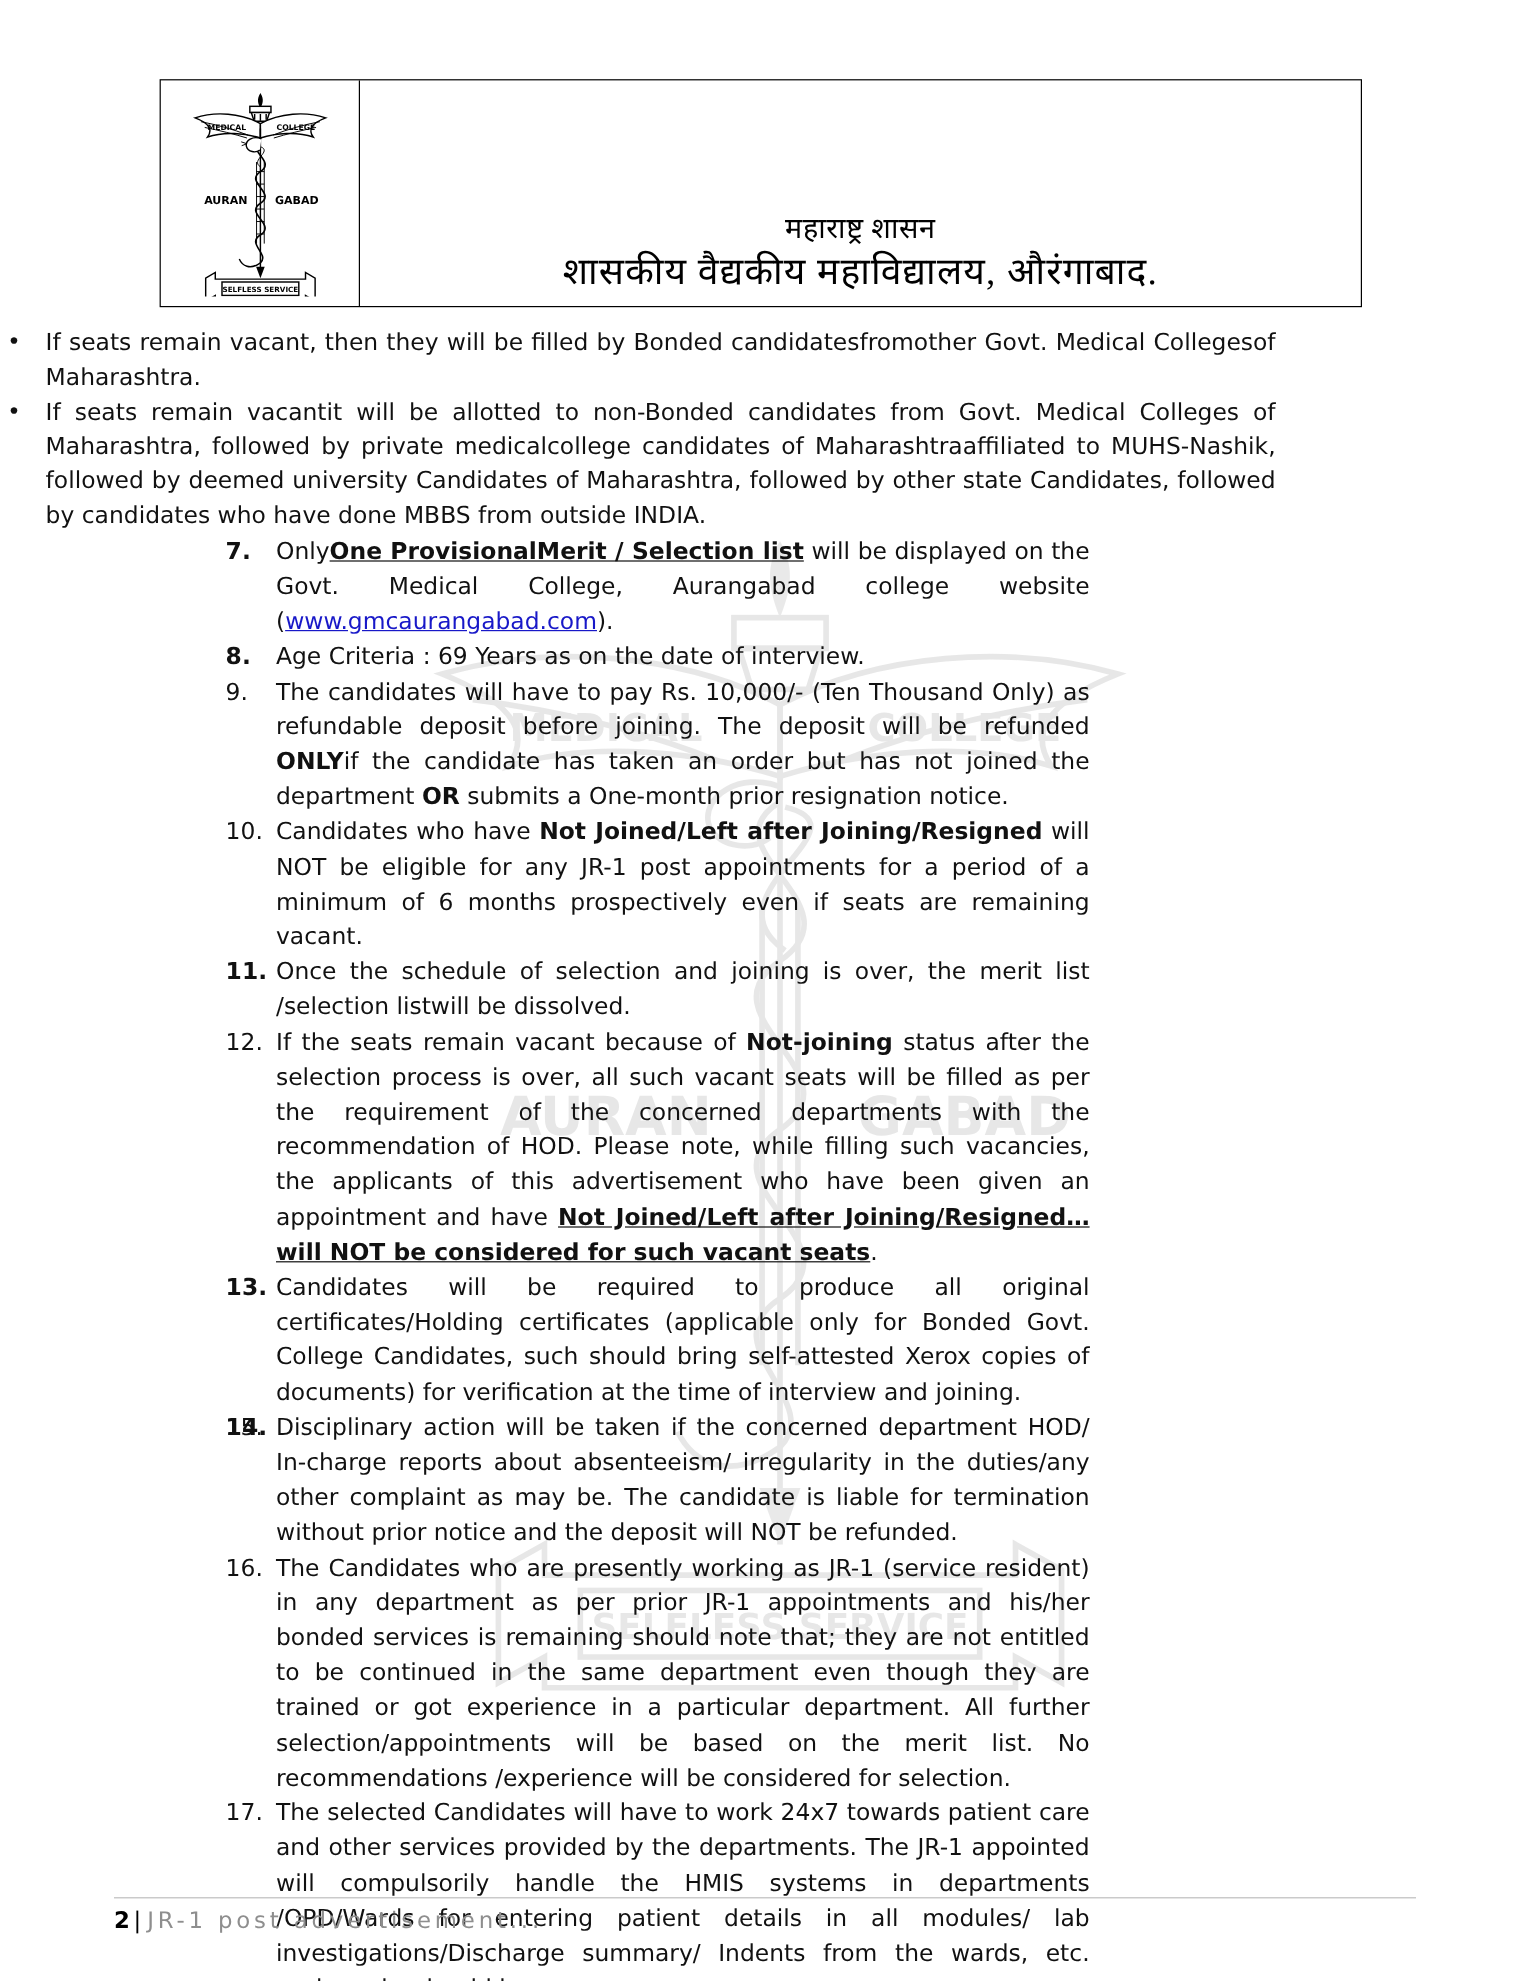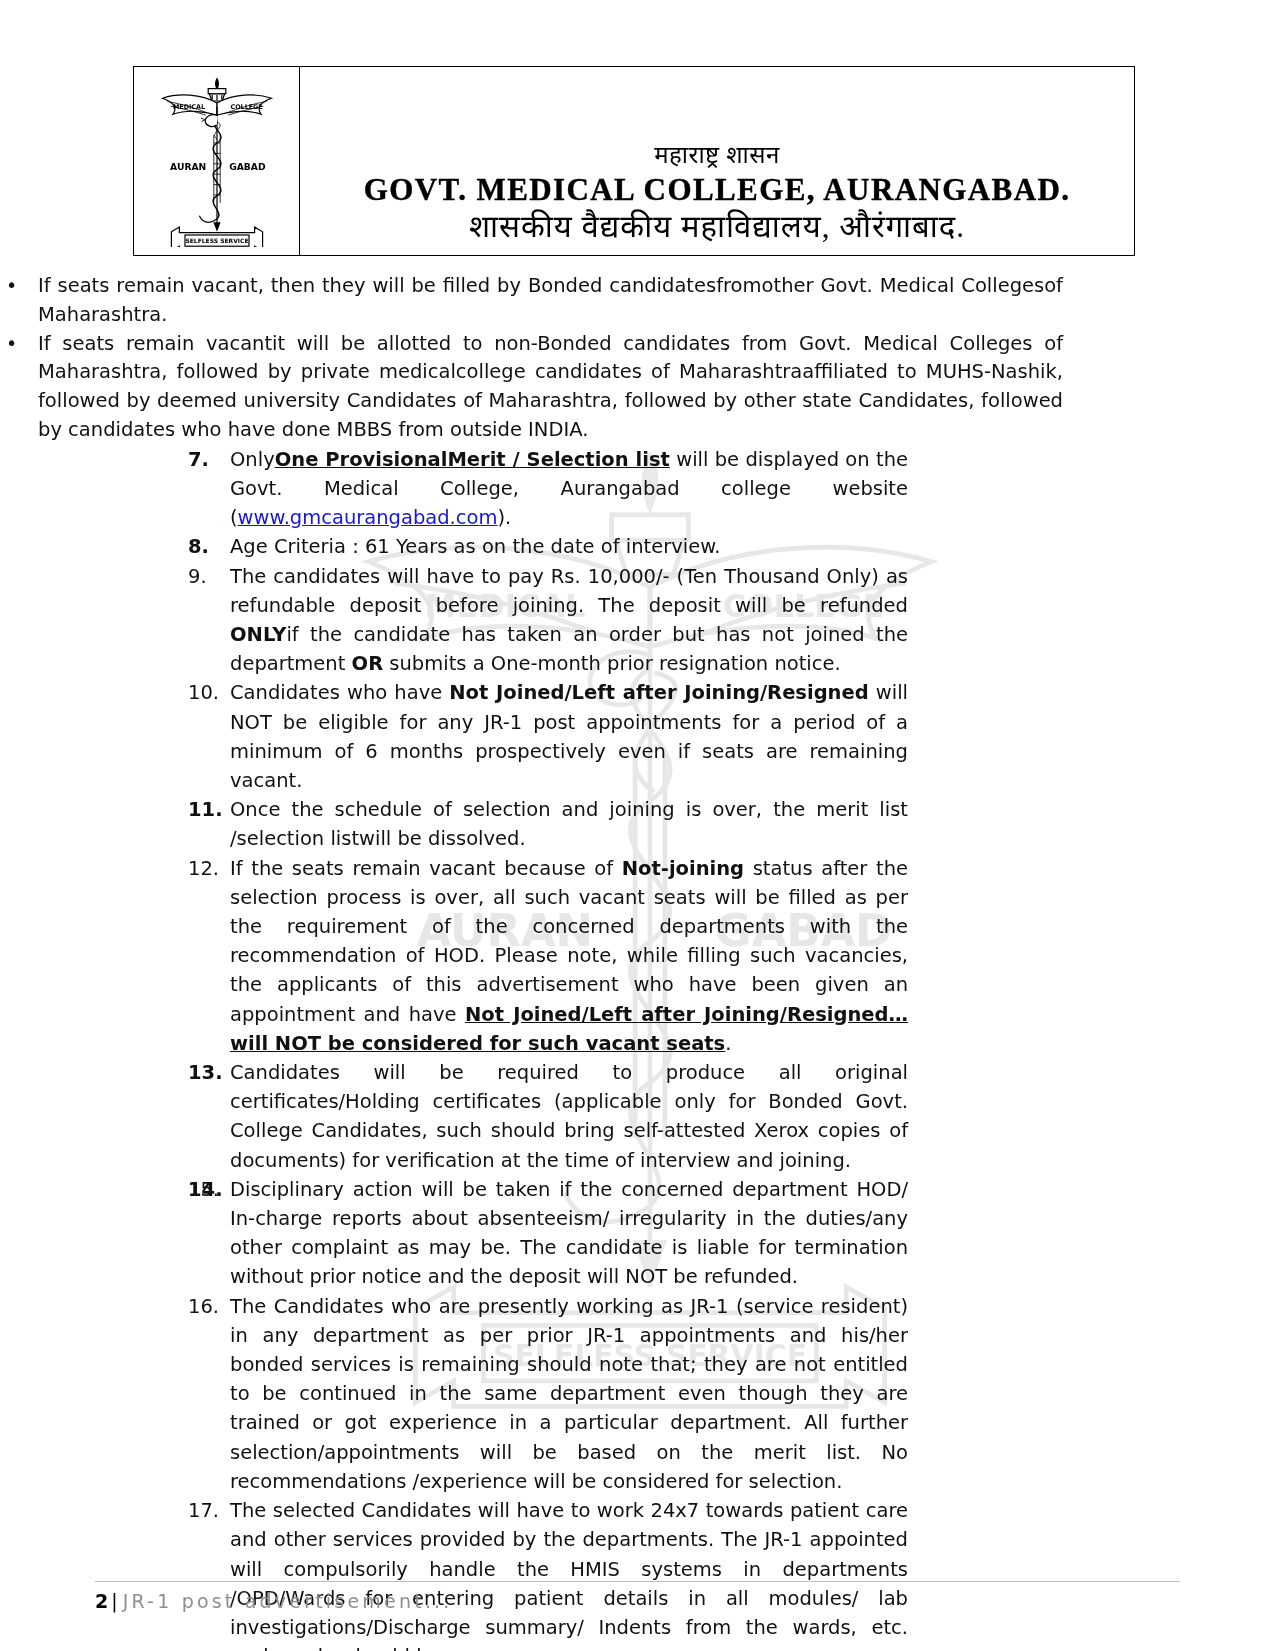--- a/index.html
+++ b/index.html
@@ -254,33 +254,32 @@
           <text x="80" y="84" font-size="16">MEDICAL</text>
           <text x="224" y="84" font-size="16">COLLEGE</text>
           <text x="78" y="238" font-size="23">AURAN</text>
           <text x="226" y="238" font-size="23">GABAD</text>
           <text x="150" y="421" font-size="15">SELFLESS SERVICE</text>
         </g>
       </svg>
     </div>
     <div class="title-cell">
       <div class="t-marathi-small">महाराष्ट्र शासन</div>
-      <div class="t-english">GOVT. MEDICAL COLLEGE, AURANGABAD.</div>
       <div class="t-marathi-big">शासकीय वैद्यकीय महाविद्यालय, औरंगाबाद.</div>
     </div>
   </div>
 
   <div class="body-wrap">
     <ul class="bullets bullet-block" id="bullet-list">
         <li><span>If seats remain vacant, then they will be filled by Bonded candidatesfromother Govt. Medical Collegesof Maharashtra.</span></li>
         <li><span>If seats remain vacantit will be allotted to non-Bonded candidates from Govt. Medical Colleges of Maharashtra, followed by private medicalcollege candidates of Maharashtraaffiliated to MUHS-Nashik, followed by deemed university Candidates of Maharashtra, followed by other state Candidates, followed by candidates who have done MBBS from outside INDIA.</span></li>
       </ul>
     <ol class="nums" id="numbered-list">
         <li><span class="num b">7.</span><span><span>Only</span><span class="bu">One ProvisionalMerit / Selection list</span><span> will be displayed on the Govt. Medical College, Aurangabad college website (</span><a class="link" href="#">www.gmcaurangabad.com</a><span>).</span></span></li>
-        <li><span class="num b">8.</span><span><span>Age Criteria : 61 Years as on the date of interview.</span></span></li>
+        <li><span class="num b">8.</span><span><span>Age Criteria : 69 Years as on the date of interview.</span></span></li>
         <li><span class="num">9.</span><span><span>The candidates will have to pay Rs. 10,000/- (Ten Thousand Only) as refundable deposit before joining. The deposit will be refunded </span><span class="bold">ONLY</span><span>if the candidate has taken an order but has not joined the department </span><span class="bold">OR</span><span> submits a One-month prior resignation notice.</span></span></li>
         <li><span class="num">10.</span><span><span>Candidates who have </span><span class="bold">Not Joined/Left after Joining/Resigned</span><span> will NOT be eligible for any JR-1 post appointments for a period of a minimum of 6 months prospectively even if seats are remaining vacant.</span></span></li>
         <li><span class="num b">11.</span><span><span>Once the schedule of selection and joining is over, the merit list /selection listwill be dissolved.</span></span></li>
         <li><span class="num">12.</span><span><span>If the seats remain vacant because of </span><span class="bold">Not-joining</span><span> status after the selection process is over, all such vacant seats will be filled as per the requirement of the concerned departments with the recommendation of HOD. Please note, while filling such vacancies, the applicants of this advertisement who have been given an appointment and have </span><span class="bu">Not Joined/Left after Joining/Resigned…will NOT be considered for such vacant seats</span><span>.</span></span></li>
         <li><span class="num b">13.</span><span><span>Candidates will be required to produce all original certificates/Holding certificates (applicable only for Bonded Govt. College Candidates, such should bring self-attested Xerox copies of documents) for verification at the time of interview and joining.</span></span></li>
         <li><span class="num b">14.</span></li>
         <li><span class="num">15.</span><span><span>Disciplinary action will be taken if the concerned department HOD/ In-charge reports about absenteeism/ irregularity in the duties/any other complaint as may be. The candidate is liable for termination without prior notice and the deposit will NOT be refunded.</span></span></li>
         <li><span class="num">16.</span><span><span>The Candidates who are presently working as JR-1 (service resident) in any department as per prior JR-1 appointments and his/her bonded services is remaining should note that; they are not entitled to be continued in the same department even though they are trained or got experience in a particular department. All further selection/appointments will be based on the merit list. No recommendations /experience will be considered for selection.</span></span></li>
         <li><span class="num">17.</span><span><span>The selected Candidates will have to work 24x7 towards patient care and other services provided by the departments. The JR-1 appointed will compulsorily handle the HMIS systems in departments /OPD/Wards for entering patient details in all modules/ lab investigations/Discharge summary/ Indents from the wards, etc. such works should be</span></span></li>
       </ol>

